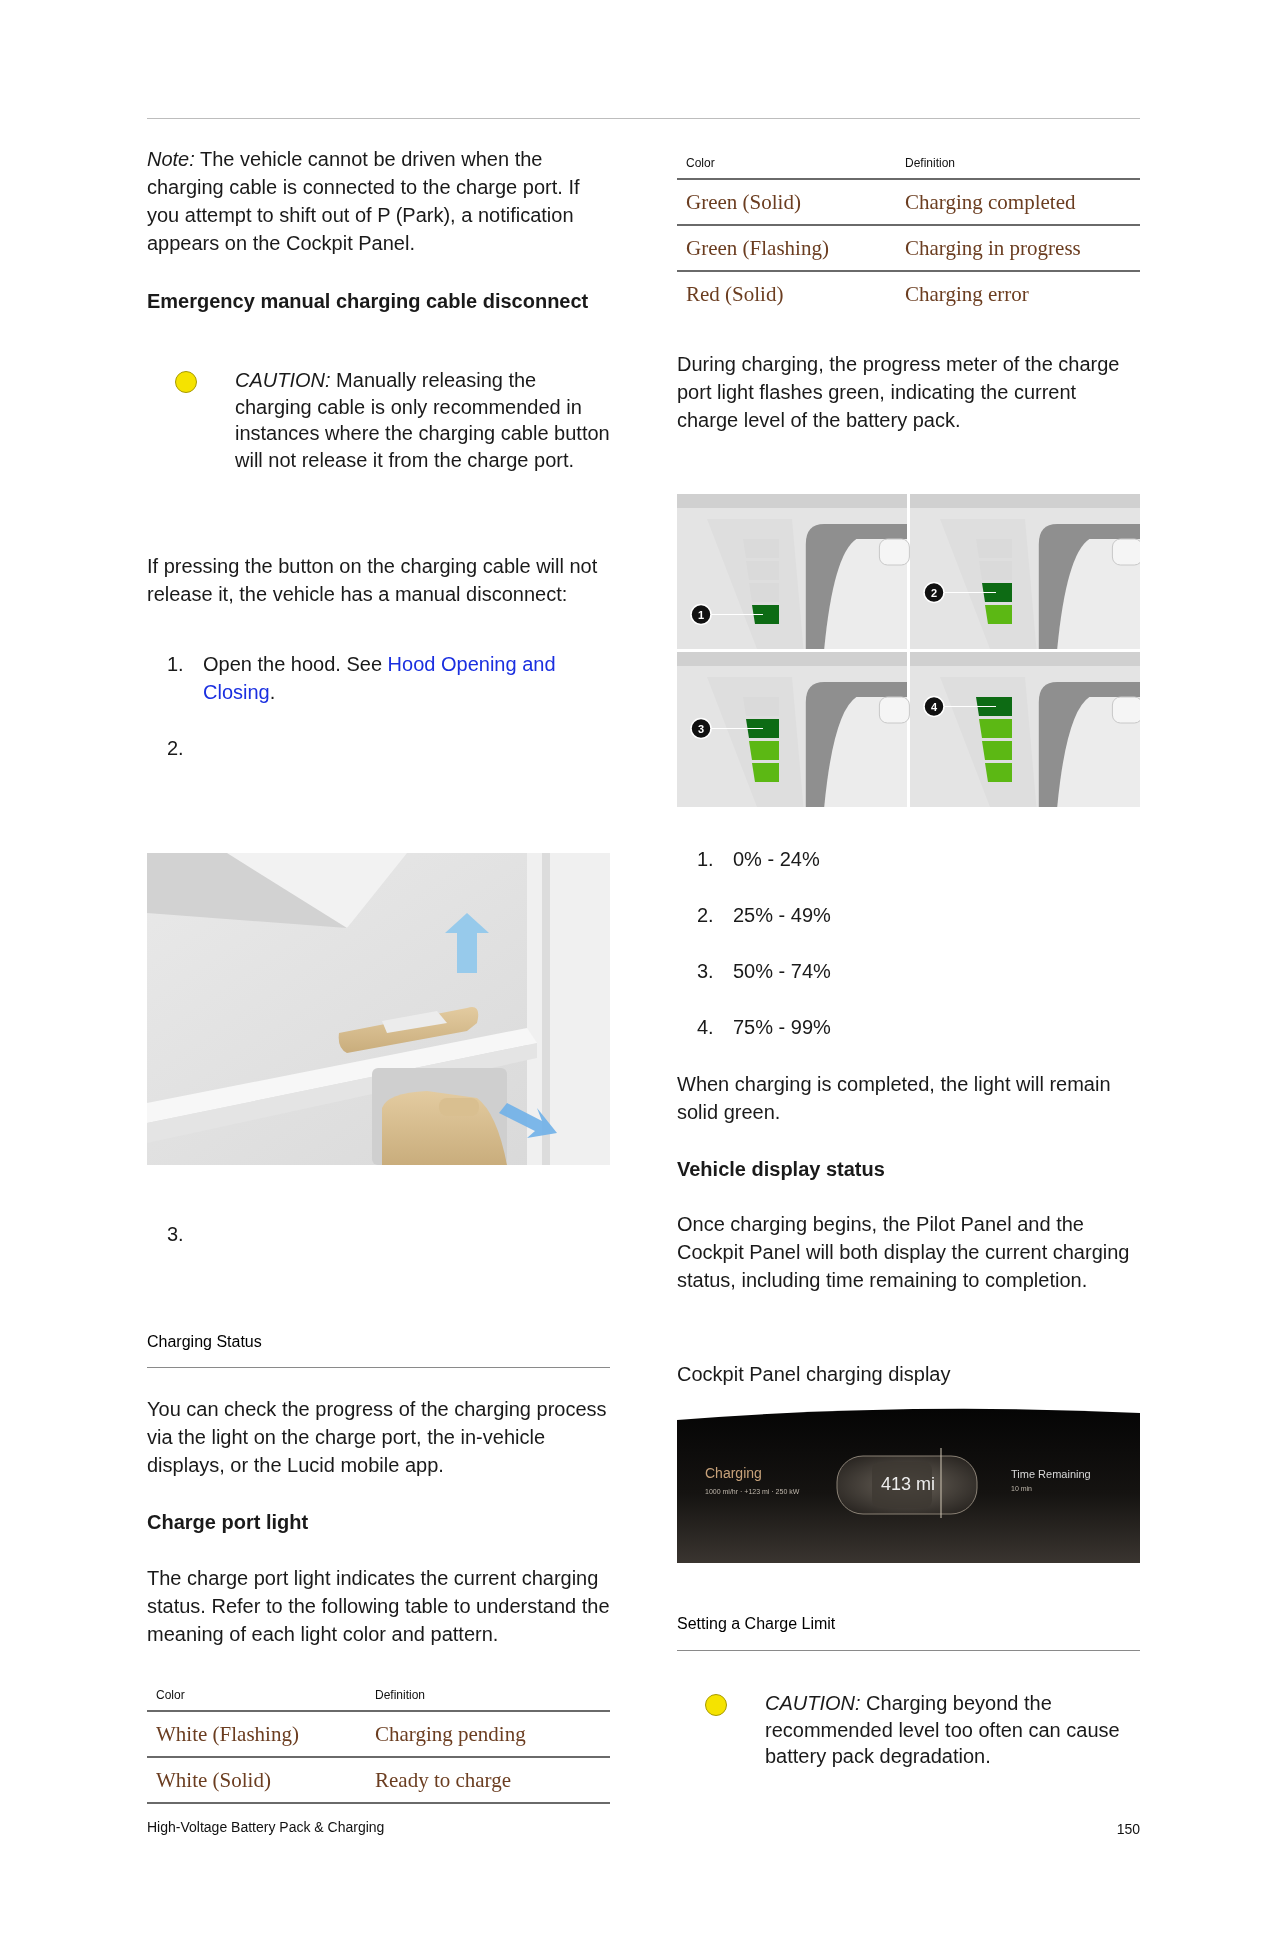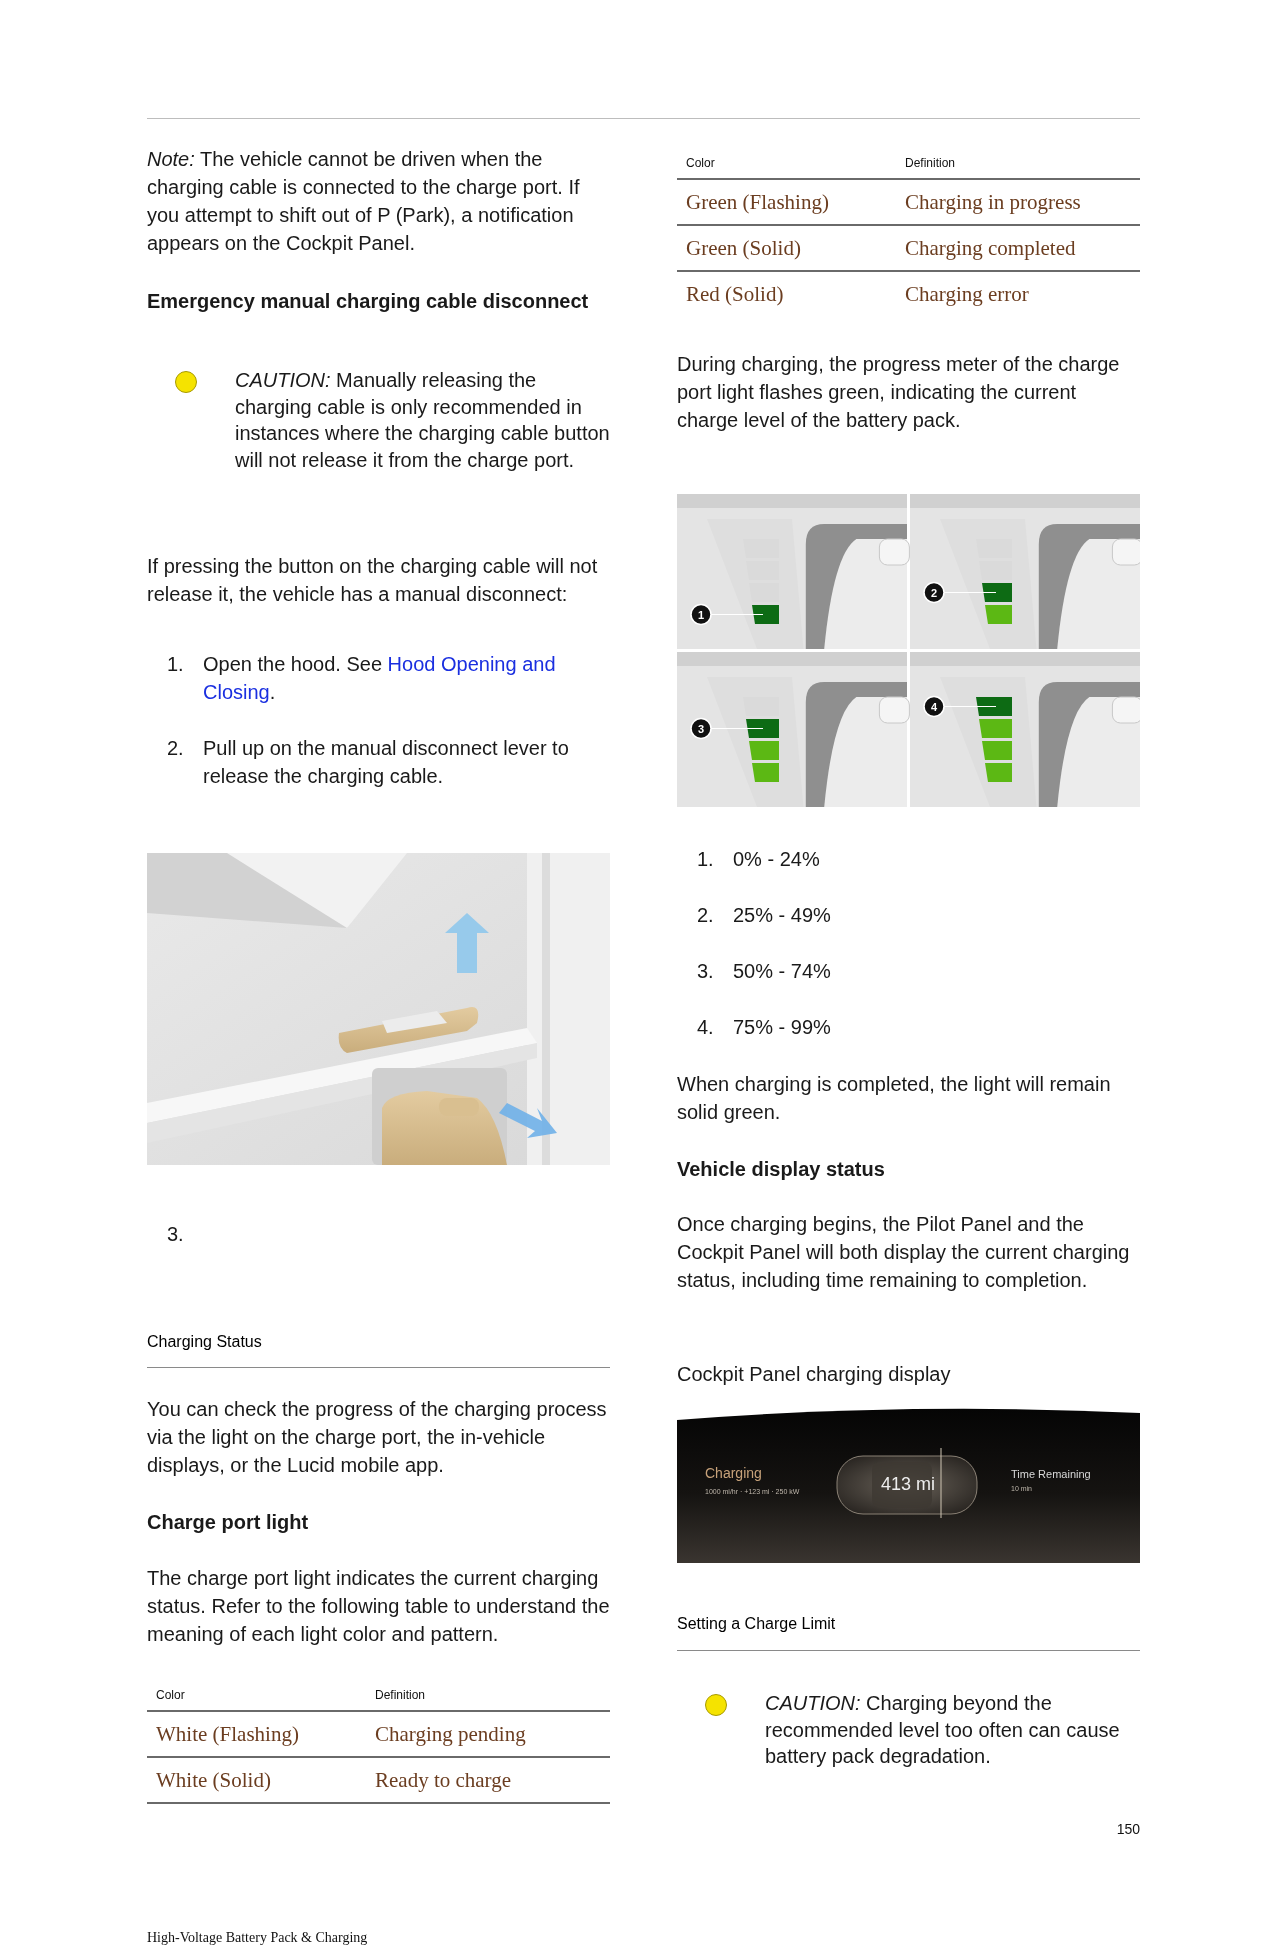--- a/index.html
+++ b/index.html
@@ -45,21 +45,20 @@
 
 <p class="abs col-left body" style="top:552px;">If pressing the button on the charging cable will not release it, the vehicle has a manual disconnect:</p>
 
 <ol class="abs col-left steps" style="top:650px;">
   <li>
     <div class="num" style="padding-left:20px;"><span>1.</span></div>
     <div><span>Open the hood. See </span><span class="link">Hood Opening and Closing</span><span>.</span></div>
   </li>
   <li style="margin-top:28px;">
     <div class="num"><span>2.</span></div>
-    <div>Pull up on the manual disconnect lever to release the charging cable.</div>
   </li>
 </ol>
 
 <div class="abs img-box" style="left:147px; top:853px; width:463px; height:312px;">
   <svg width="463" height="312" viewBox="0 0 463 312">
     <defs>
       <linearGradient id="wall" x1="0" y1="0" x2="1" y2="1">
           <stop offset="0" stop-color="#e9e9e9"></stop>
           <stop offset="1" stop-color="#d8d8d8"></stop>
         </linearGradient>
@@ -112,37 +111,37 @@
       <td>White (Flashing)</td>
       <td>Charging pending</td>
     </tr>
     <tr>
       <td>White (Solid)</td>
       <td>Ready to charge</td>
     </tr>
   </tbody>
 </table>
 
-<div class="abs footer-text" style="left:147px; top:1930px;font-family:Liberation Serif, serif;">High-Voltage Battery Pack &amp; Charging</div>
+<div class="abs footer-text" style="left:147px; top:1819px;">High-Voltage Battery Pack &amp; Charging</div>
 
 <table class="abs lights" style="left:677px; top:156px;">
   <thead>
     <tr>
       <th>Color</th>
       <th>Definition</th>
     </tr>
   </thead>
   <tbody>
     <tr>
+      <td>Green (Solid)</td>
+      <td>Charging completed</td>
+    </tr>
+    <tr>
       <td>Green (Flashing)</td>
       <td>Charging in progress</td>
-    </tr>
-    <tr>
-      <td>Green (Solid)</td>
-      <td>Charging completed</td>
     </tr>
     <tr>
       <td style="border-bottom:none;">Red (Solid)</td>
       <td style="border-bottom:none;">Charging error</td>
     </tr>
   </tbody>
 </table>
 
 <p class="abs col-right body" style="top:350px;">During charging, the progress meter of the charge port light flashes green, indicating the current charge level of the battery pack.</p>
 

